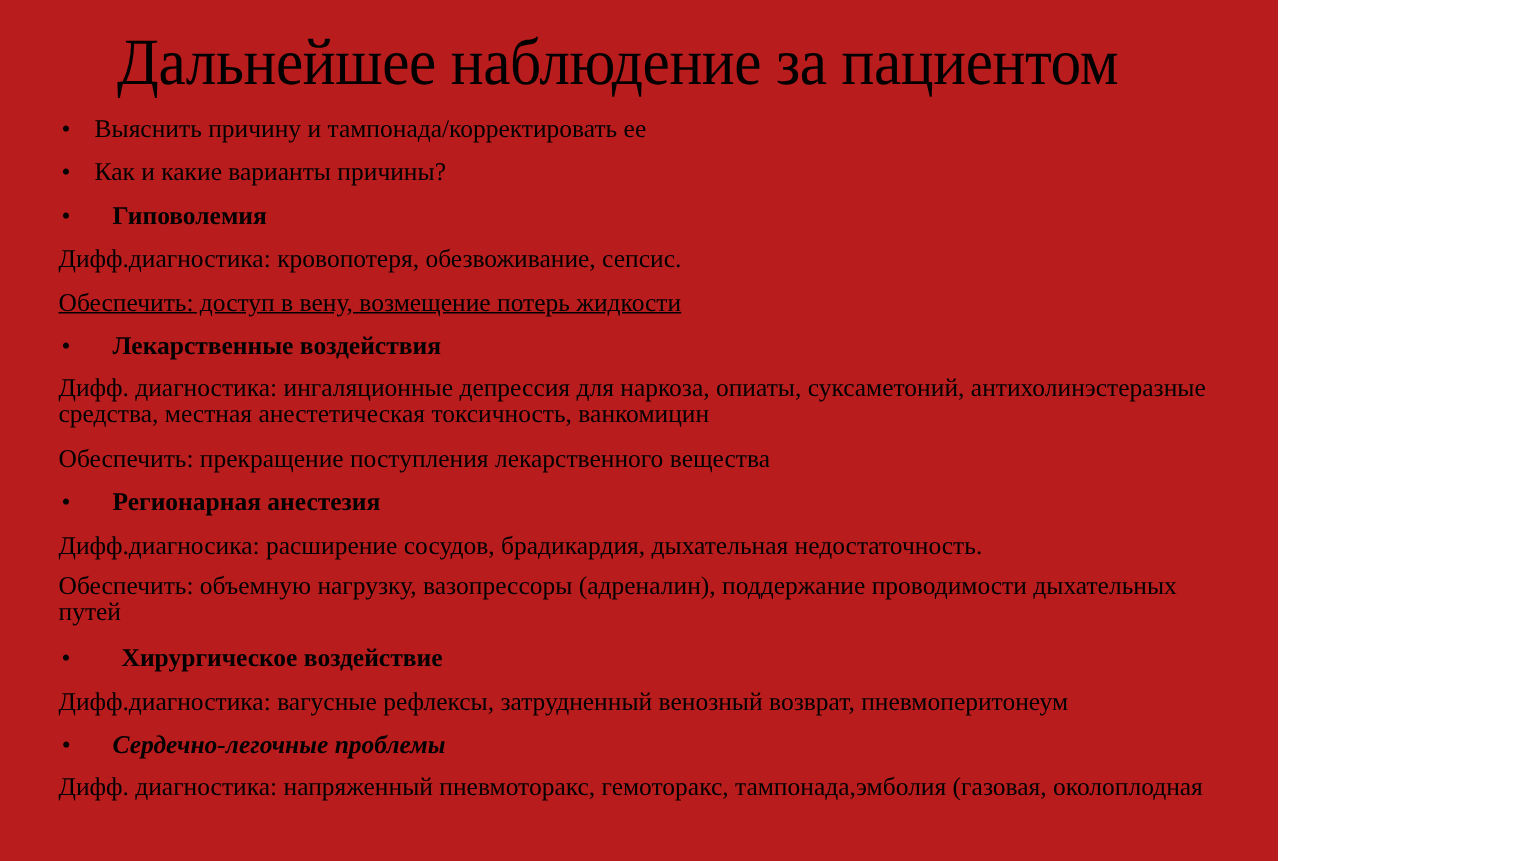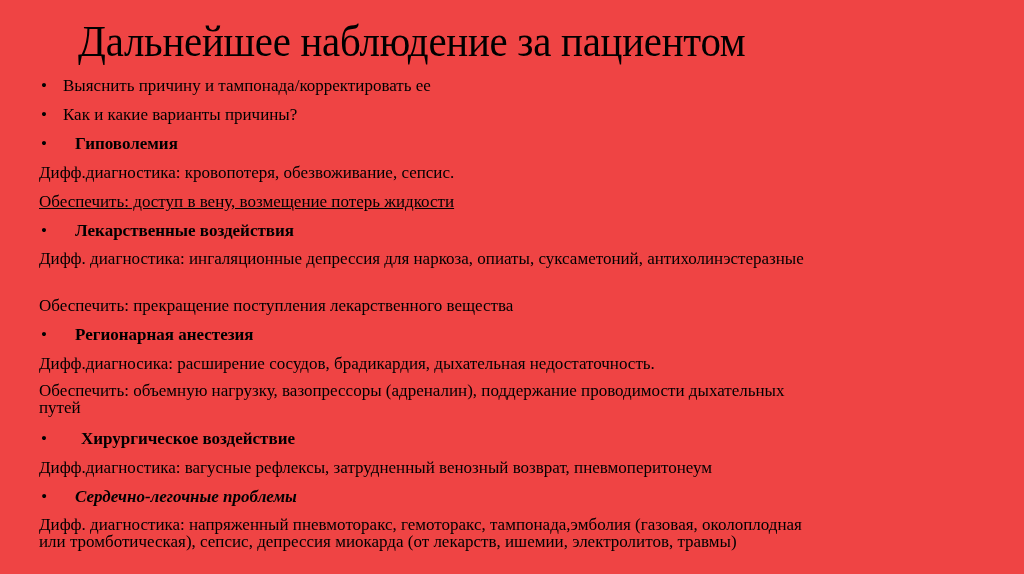--- a/index.html
+++ b/index.html
@@ -11,22 +11,22 @@
       width: 1024px;
       height: 574px;
       overflow: hidden;
       position: relative;
       font-family: "Liberation Serif", "DejaVu Serif", serif;
       color: #000000;
     }
     .slide {
       position: absolute;
       left: 0; top: 0;
-      width: 1024px; height: 574px;
-      background: #ef4444;
+      width: 852px; height: 574px;
+      background: #b91c1c;
     }
     .title {
       position: absolute;
       left: 78px;
       top: 14px;
       font-size: 44px;
       line-height: 56px;
       font-weight: normal;
       letter-spacing: -0.3px;
       white-space: nowrap;
@@ -79,20 +79,21 @@
     <div class="line" style="top:87px;">Дифф.диагностика: кровопотеря, обезвоживание, сепсис.</div>
 
     <div class="line" style="top:116px;text-decoration:underline;">Обеспечить: доступ в вену, возмещение потерь жидкости</div>
 
     <div class="line" style="top:145px;">
       <span class="bullet">•</span><span class="bold">Лекарственные воздействия</span>
     </div>
 
     <div class="line multiline" style="top:174px;">
       <div>Дифф. диагностика: ингаляционные депрессия для наркоза, опиаты, суксаметоний, антихолинэстеразные</div>
+      <div>средства, местная анестетическая токсичность, ванкомицин</div>
     </div>
 
     <div class="line" style="top:220px;">Обеспечить: прекращение поступления лекарственного вещества</div>
 
     <div class="line" style="top:249px;">
       <span class="bullet">•</span><span class="bold">Регионарная анестезия</span>
     </div>
 
     <div class="line" style="top:278px;">Дифф.диагносика: расширение сосудов, брадикардия, дыхательная недостаточность.</div>
 
@@ -106,17 +107,16 @@
     </div>
 
     <div class="line" style="top:382px;">Дифф.диагностика: вагусные рефлексы, затрудненный венозный возврат, пневмоперитонеум</div>
 
     <div class="line" style="top:411px;font-style:italic;">
       <span class="bullet">•</span><span class="bold">Сердечно-легочные проблемы</span>
     </div>
 
     <div class="line multiline" style="top:440px;">
       <div>Дифф. диагностика: напряженный пневмоторакс, гемоторакс, тампонада,эмболия (газовая, околоплодная</div>
-      <div>или тромботическая), сепсис, депрессия миокарда (от лекарств, ишемии, электролитов, травмы)</div>
     </div>
 
   </div>
 </div>
 
 </body></html>

